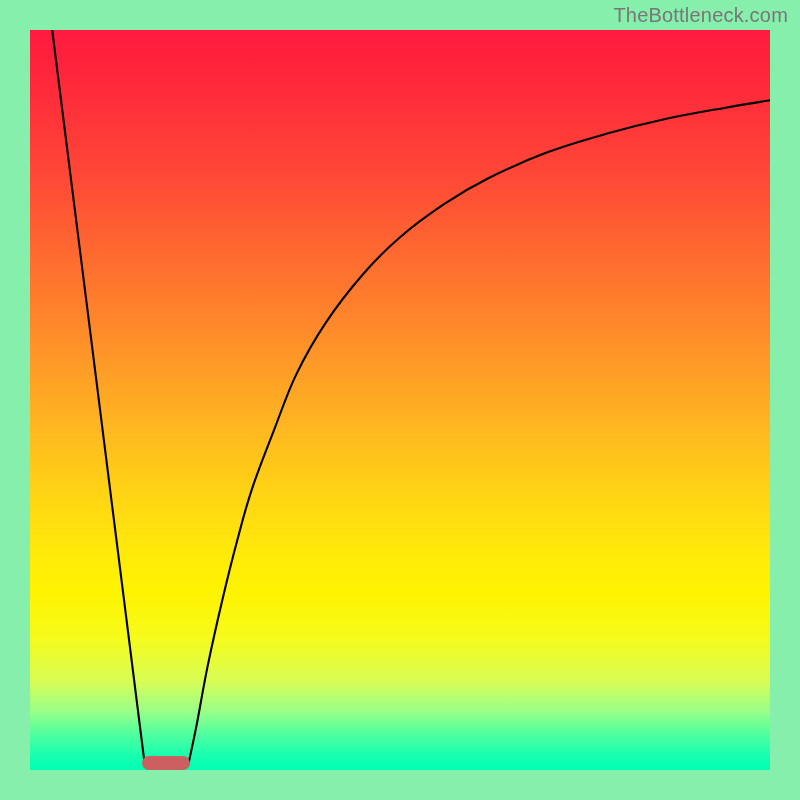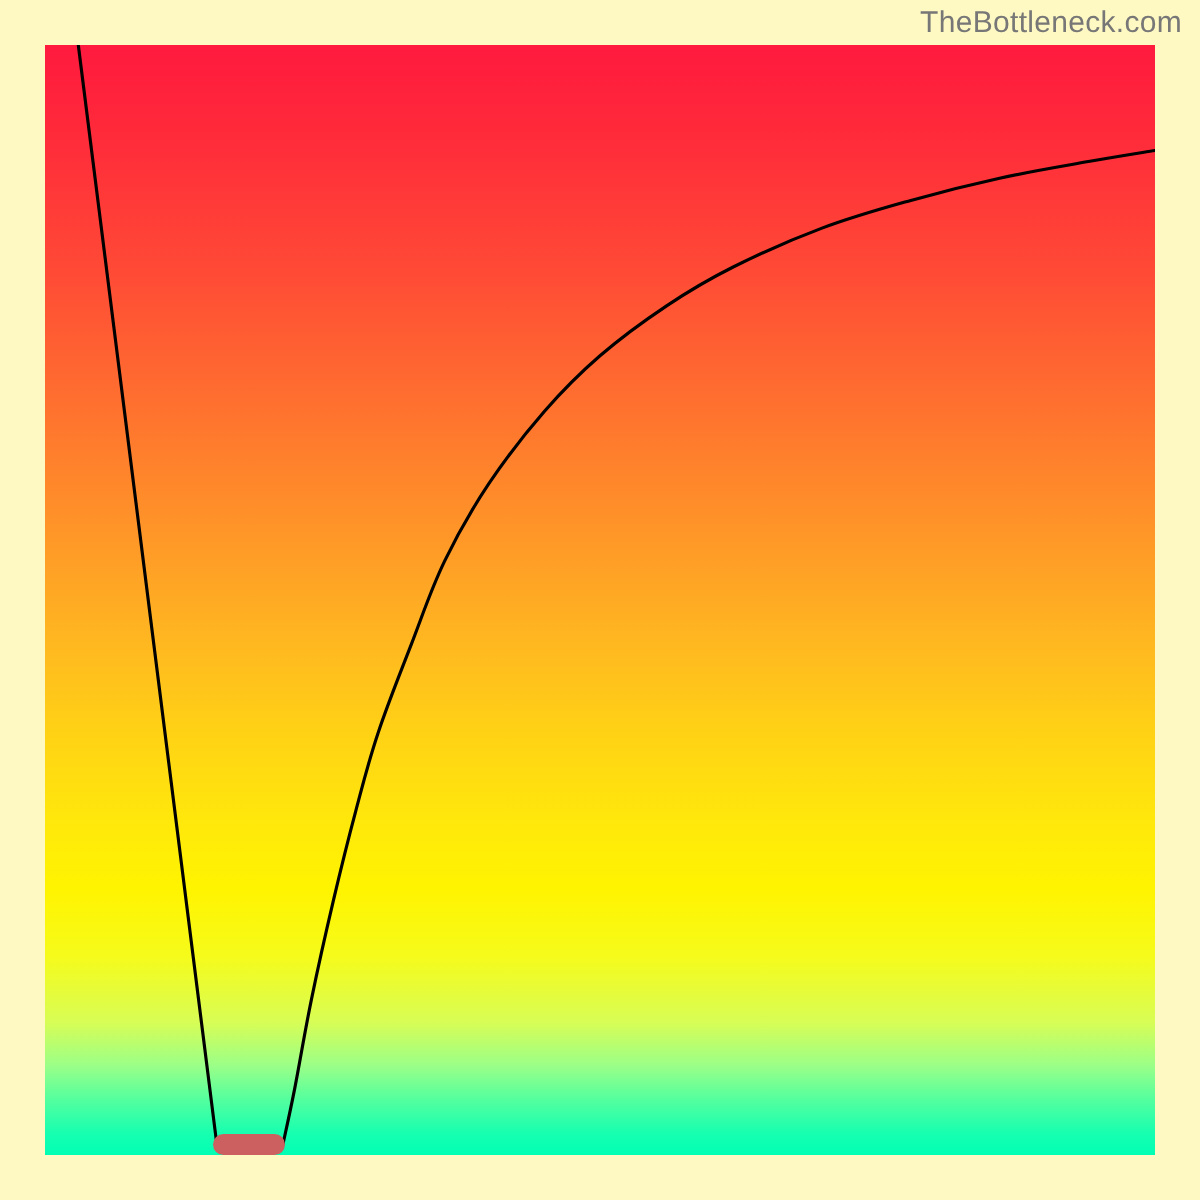--- a/index.html
+++ b/index.html
@@ -8,21 +8,21 @@
     width: 800px;
     height: 800px;
     overflow: hidden;
     background: #000;
     font-family: Arial, Helvetica, sans-serif;
   }
   .frame {
     position: relative;
     width: 800px;
     height: 800px;
-    background: #fef9c3;
+    background: #86efac;
   }
   .plot {
     position: absolute;
     left: 30px;
     top: 30px;
     width: 740px;
     height: 740px;
   }
   .gradient {
     position: absolute;

